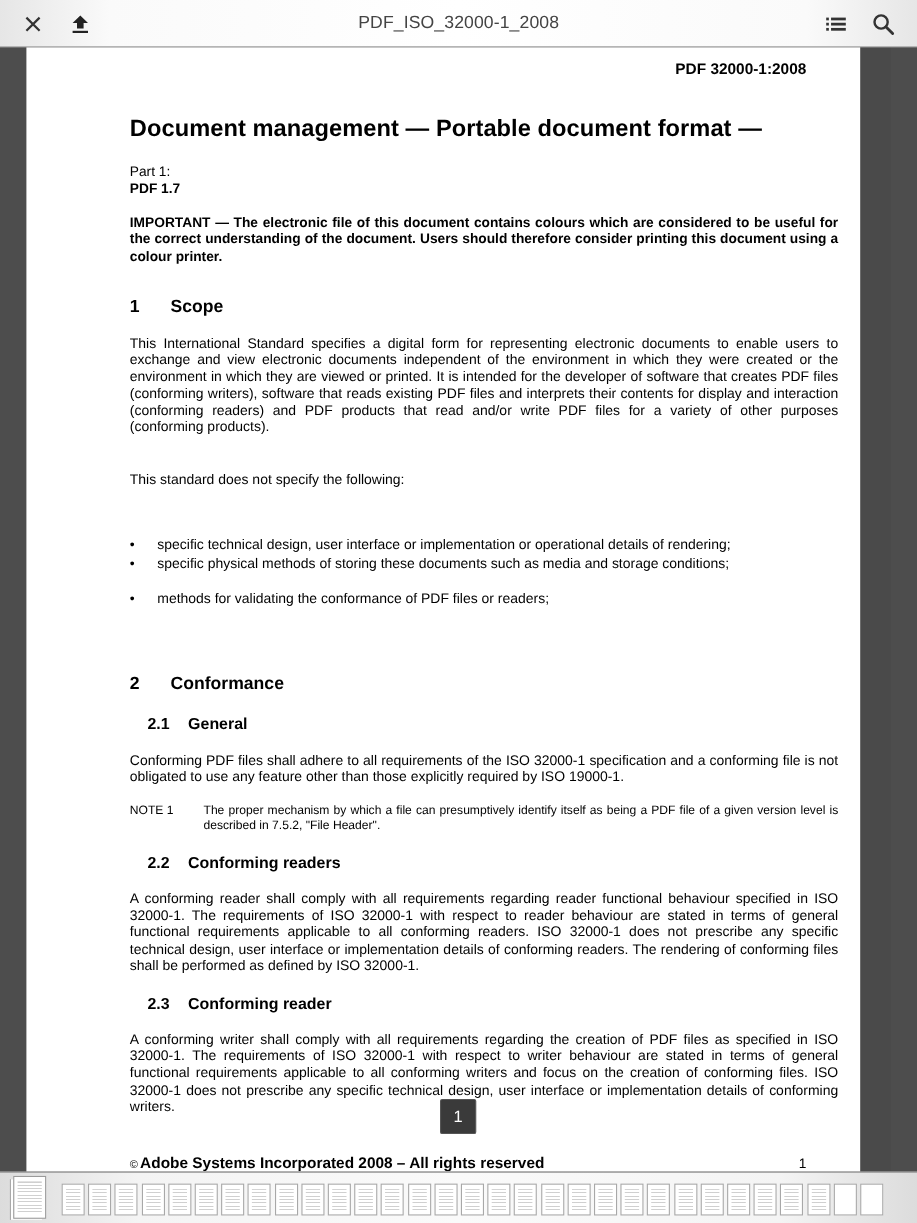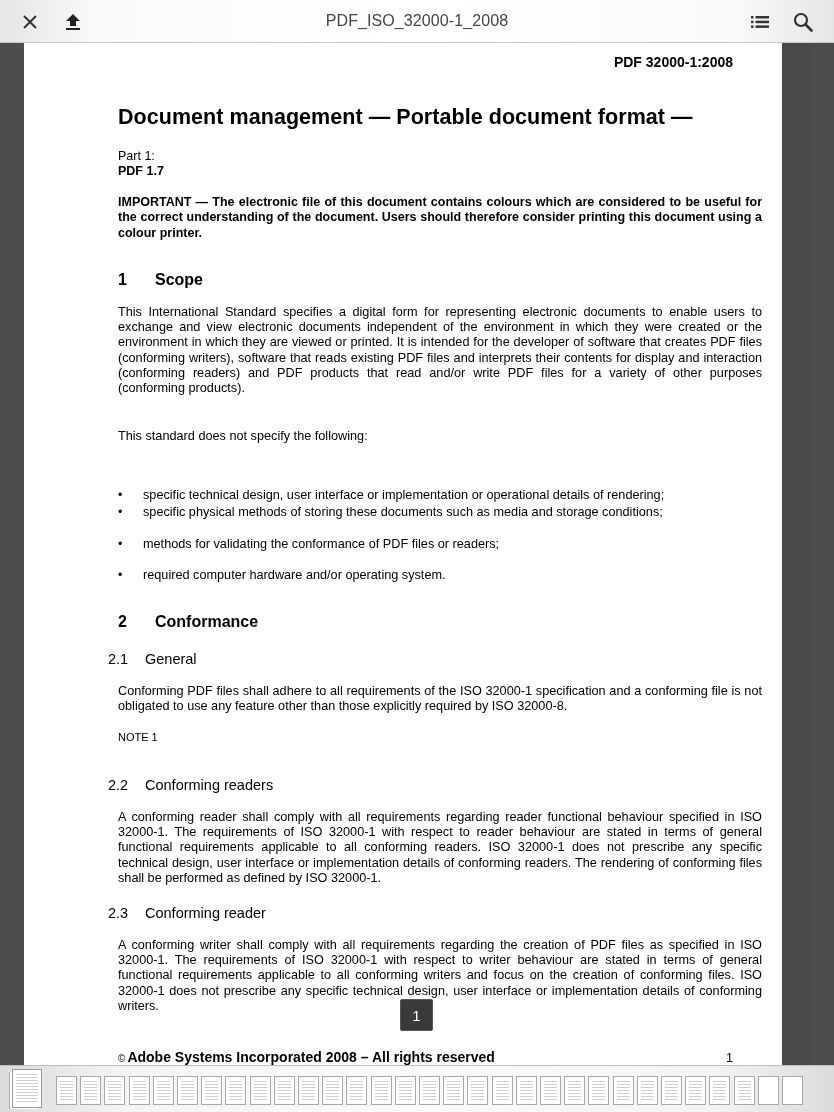--- a/index.html
+++ b/index.html
@@ -31,21 +31,21 @@
   }
   .p-inner { position: absolute; left: 94px; width: 644px; }
   .doc-id { position: absolute; right: 49px; top: 11px; font-size: 14px; font-weight: bold; }
   .doc-title { position: absolute; left: 94px; top: 62px; font-size: 21.5px; font-weight: bold; letter-spacing: 0.05px; }
   .part-label { position: absolute; left: 94px; top: 106px; font-size: 12.5px; text-align: center; }
   .part-value { position: absolute; left: 94px; top: 121px; font-size: 12.5px; font-weight: bold; }
   .important { top: 152px; font-size: 12.5px; font-weight: bold; line-height: 15.3px; text-align: justify; }
 
   .h1 { position: absolute; left: 94px; font-size: 16px; font-weight: bold; }
   .h1 .num { display: inline-block; width: 37px; }
-  .h2 { position: absolute; left: 84px; font-size: 14.5px; font-weight: normal; }
+  .h2 { position: absolute; left: 110px; font-size: 14.5px; font-weight: bold; }
   .h2 .num { display: inline-block; width: 37px; }
 
   .para { position: absolute; font-size: 12.7px; line-height: 15.2px; text-align: justify; }
 
   .bullet { position: absolute; left: 94px; font-size: 12.7px; }
   .bullet .dot { display: inline-block; width: 25px; }
 
   .note { position: absolute; left: 94px; width: 644px; font-size: 11px; line-height: 13.5px; }
   .note .note-label { position: absolute; left: 0; top: 0; }
   .note .note-text { margin-left: 67px; text-align: justify; }
@@ -137,31 +137,31 @@
 
   <div class="h1" style="top:228px;">
     <span class="num">1</span><span>Scope</span>
   </div>
   <div class="para p-inner" style="top:262px;">This International Standard specifies a digital form for representing electronic documents to enable users to exchange and view electronic documents independent of the environment in which they were created or the environment in which they are viewed or printed. It is intended for the developer of software that creates PDF files (conforming writers), software that reads existing PDF files and interprets their contents for display and interaction (conforming readers) and PDF products that read and/or write PDF files for a variety of other purposes (conforming products).</div>
   <div class="para p-inner" style="top:386px;">This standard does not specify the following:</div>
 
   <div class="bullet" style="top:431px;margin-top:14px;"><span class="dot">•</span><span>specific technical design, user interface or implementation or operational details of rendering;</span></div>
   <div class="bullet" style="top:462px;"><span class="dot">•</span><span>specific physical methods of storing these documents such as media and storage conditions;</span></div>
   <div class="bullet" style="top:494px;"><span class="dot">•</span><span>methods for validating the conformance of PDF files or readers;</span></div>
-  <div class="bullet" style="top:525px;"><span class="dot">•</span><span>required computer hardware and/or operating system.</span></div>
 
   <div class="h1" style="top:570px;">
     <span class="num">2</span><span>Conformance</span>
   </div>
   <div class="h2" style="top:608px;">
     <span class="num">2.1</span><span>General</span>
   </div>
-  <div class="para p-inner" style="top:641px;">Conforming PDF files shall adhere to all requirements of the ISO 32000-1 specification and a conforming file is not obligated to use any feature other than those explicitly required by ISO 32000-8.</div>
+  <div class="para p-inner" style="top:641px;">Conforming PDF files shall adhere to all requirements of the ISO 32000-1 specification and a conforming file is not obligated to use any feature other than those explicitly required by ISO 19000-1.</div>
   <div class="note" style="top:688px;">
     <span class="note-label">NOTE 1</span>
+    <div class="note-text">The proper mechanism by which a file can presumptively identify itself as being a PDF file of a given version level is described in 7.5.2, "File Header".</div>
   </div>
 
   <div class="h2" style="top:734px;">
     <span class="num">2.2</span><span>Conforming readers</span>
   </div>
   <div class="para p-inner" style="top:767px;">A conforming reader shall comply with all requirements regarding reader functional behaviour specified in ISO 32000-1. The requirements of ISO 32000-1 with respect to reader behaviour are stated in terms of general functional requirements applicable to all conforming readers. ISO 32000-1 does not prescribe any specific technical design, user interface or implementation details of conforming readers. The rendering of conforming files shall be performed as defined by ISO 32000-1.</div>
 
   <div class="h2" style="top:862px;">
     <span class="num">2.3</span><span>Conforming reader</span>
   </div>

